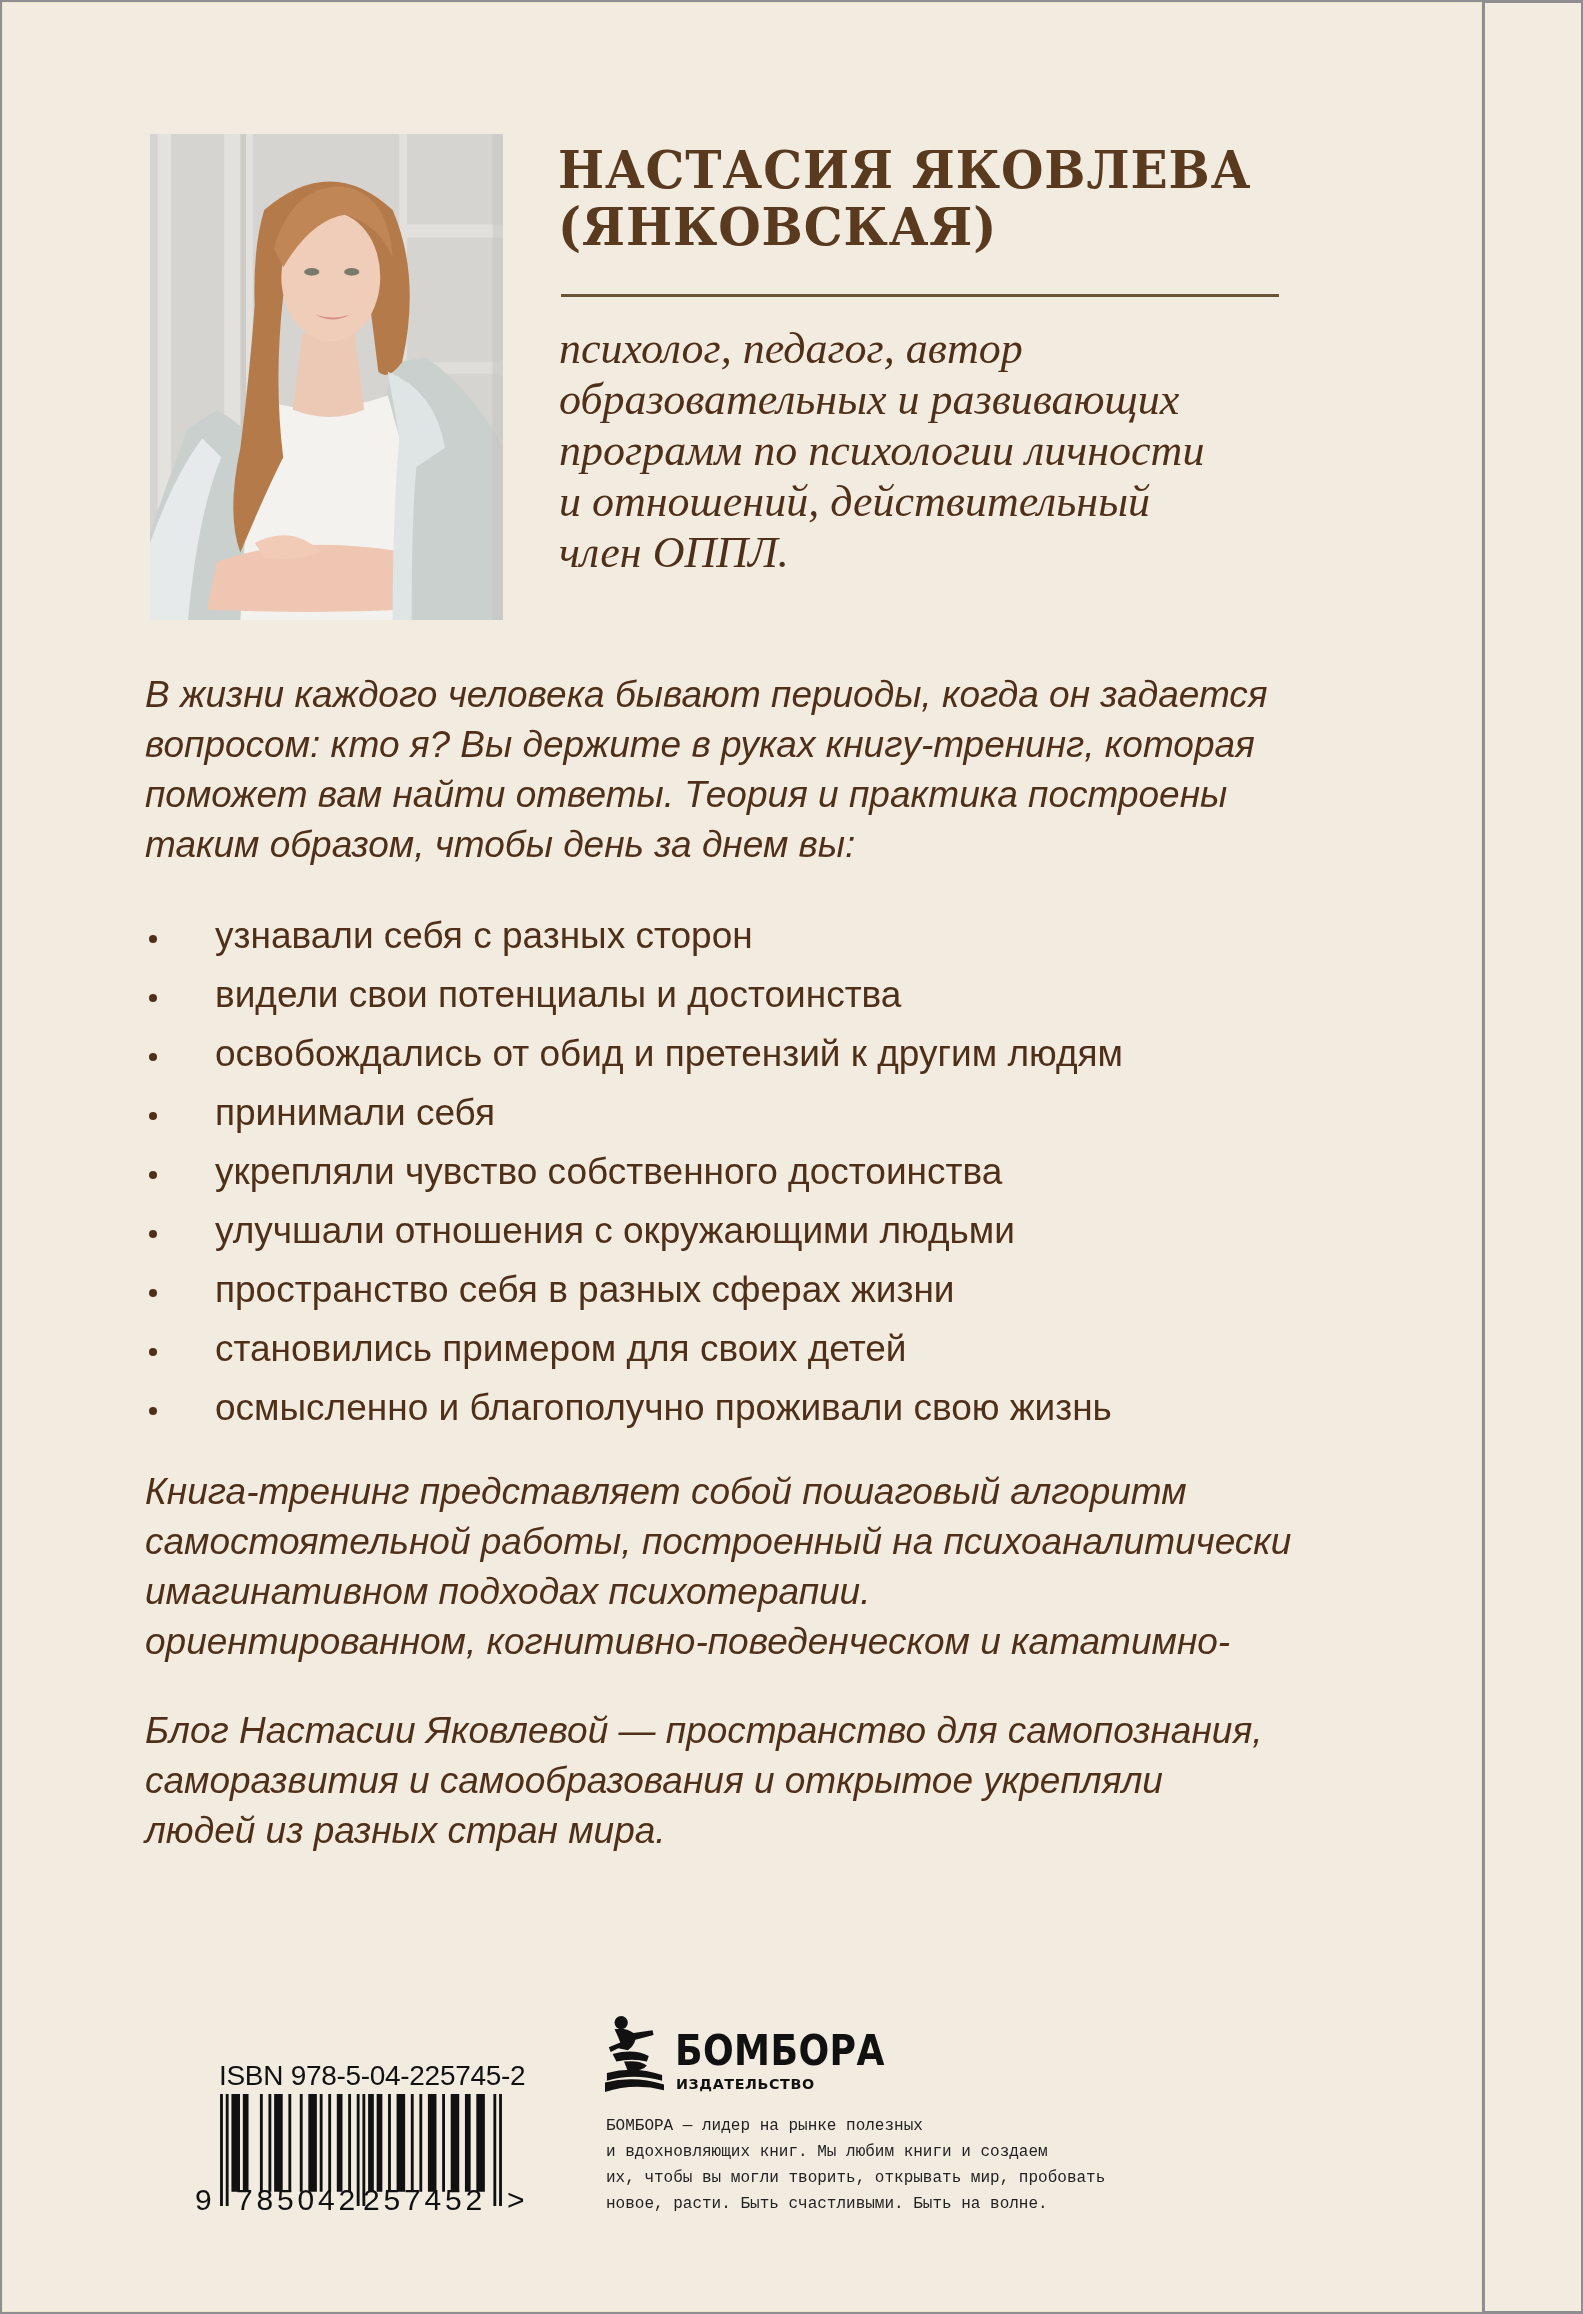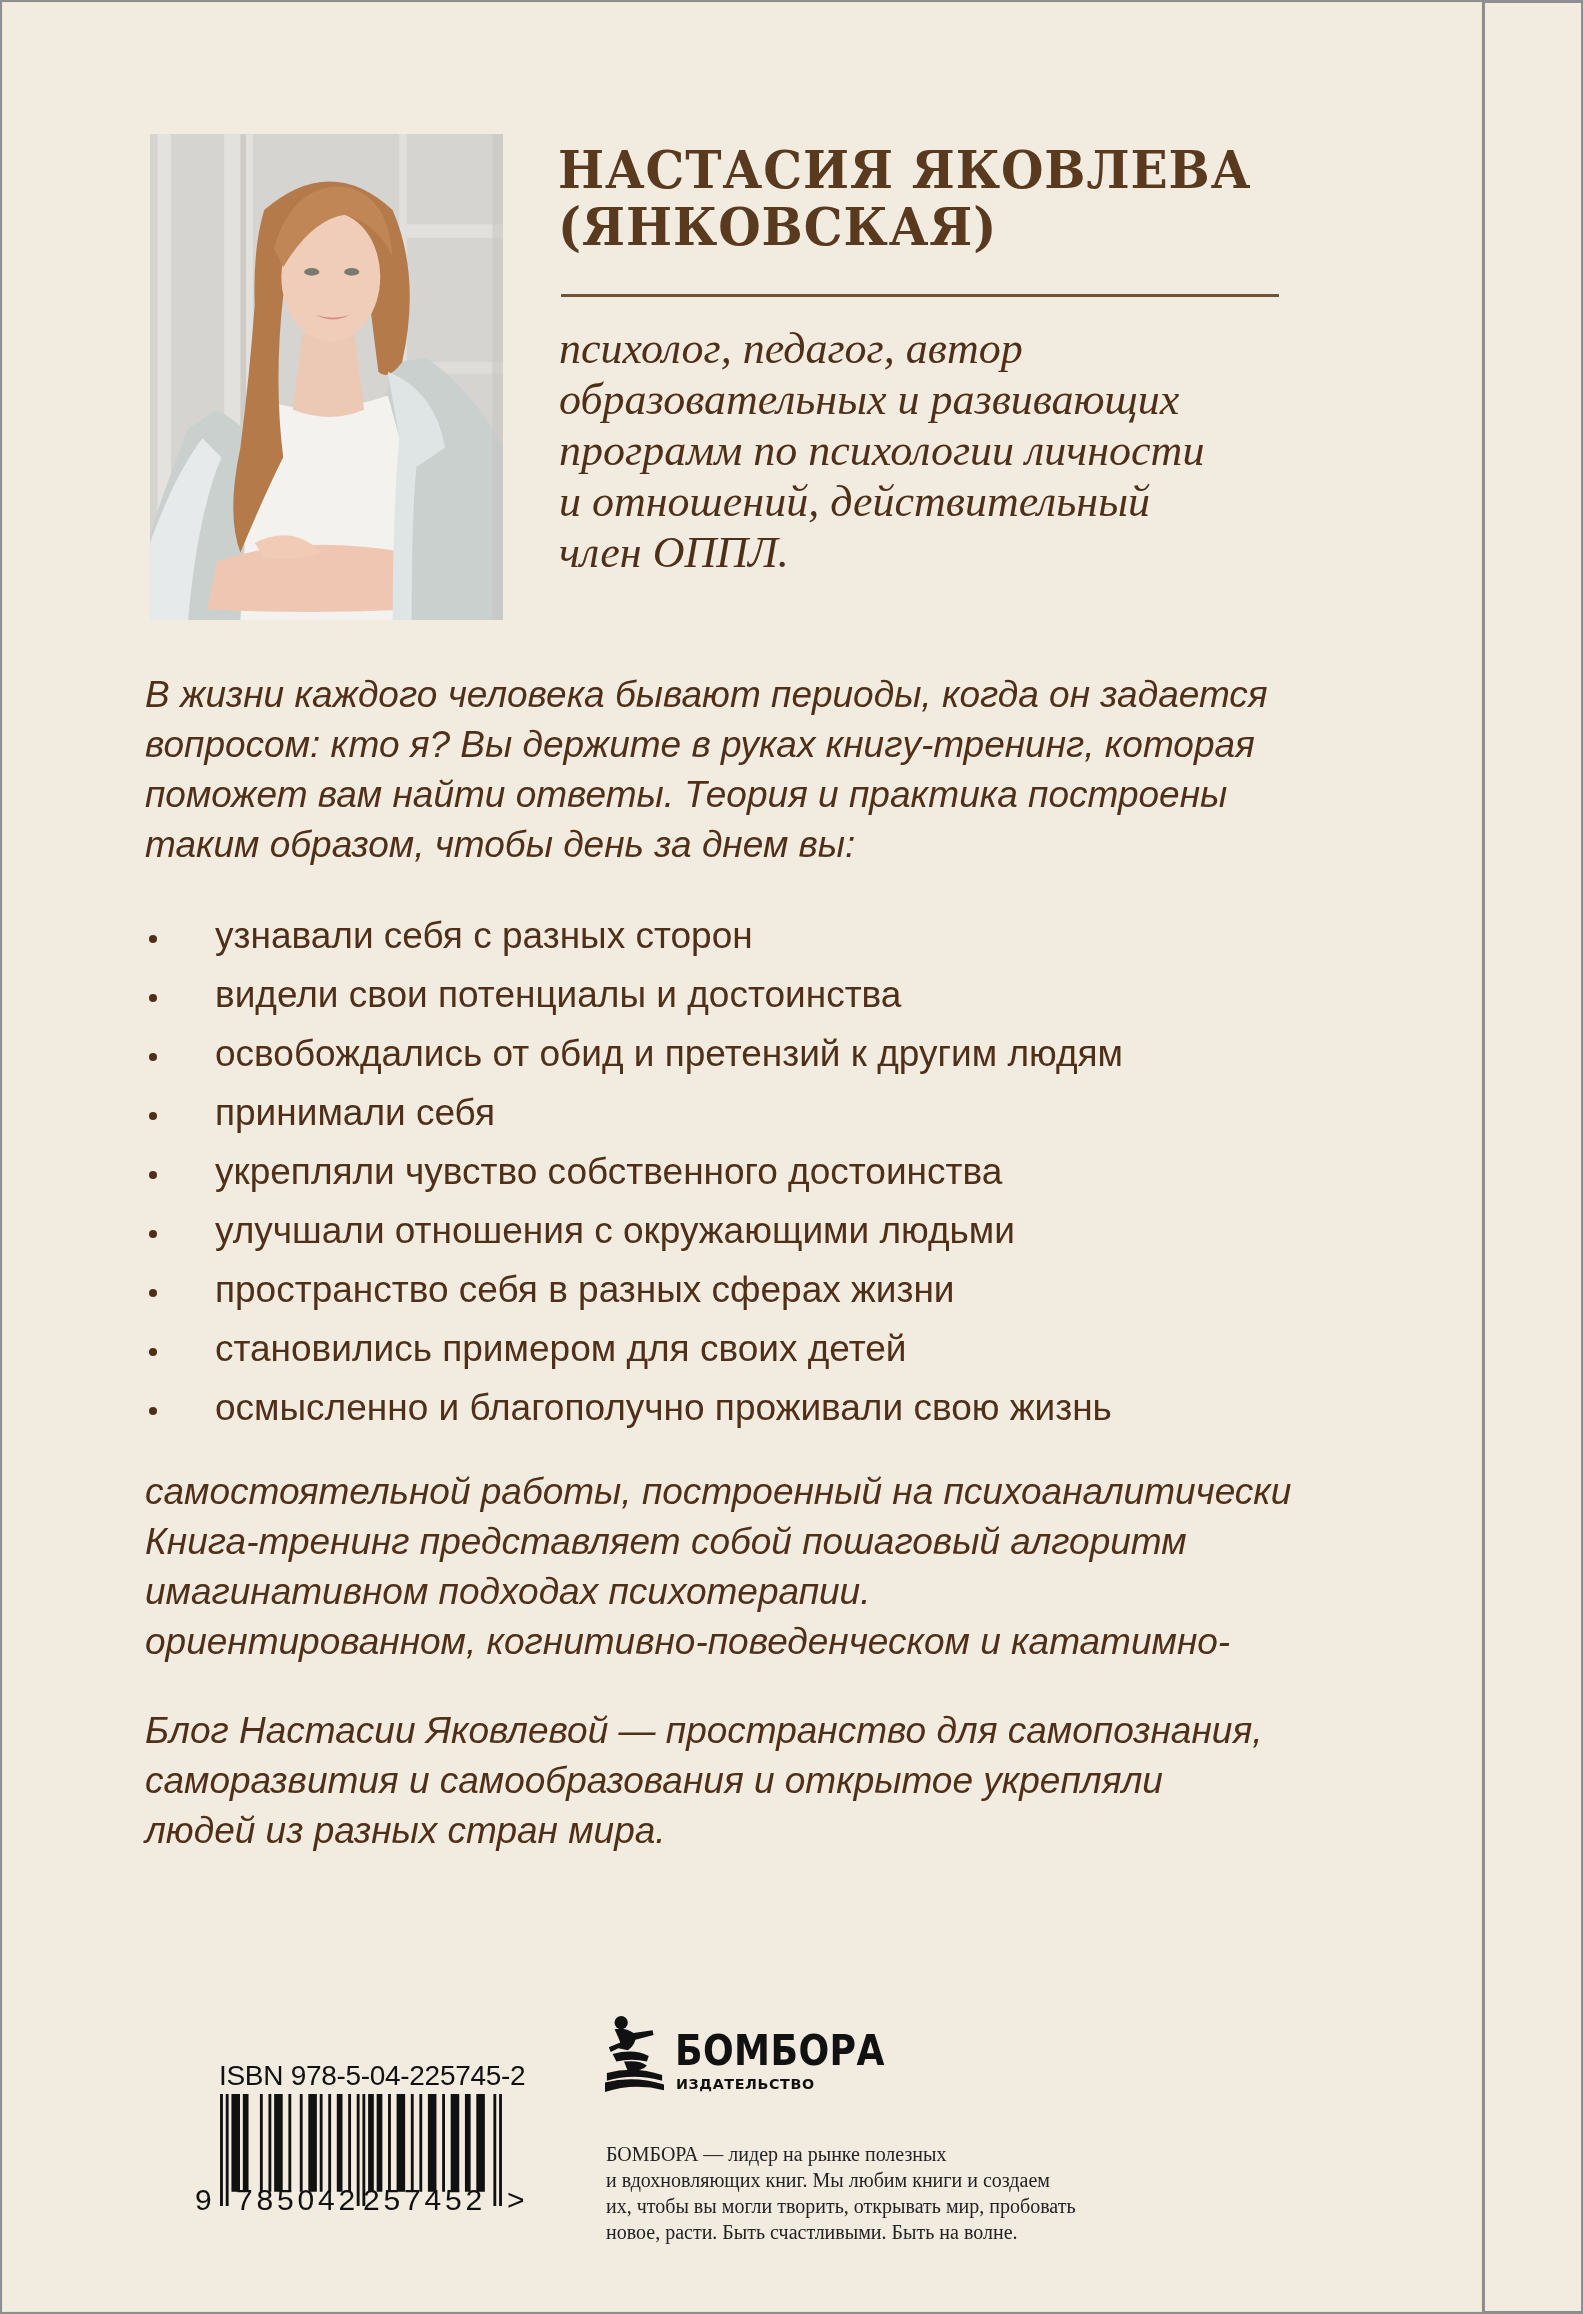--- a/index.html
+++ b/index.html
@@ -107,22 +107,22 @@
     }
     .pub-logo-sub {
       position: absolute; left: 71px; top: 63px;
       font-family: "DejaVu Sans", "Liberation Sans", sans-serif;
       font-weight: bold; font-size: 14.3px; line-height: 15px; color: #111;
       letter-spacing: 0.6px;
       text-align: center;
     }
     .pub-blurb {
       position: absolute; left: 606px; top: 2113px; width: 590px;
-      font-family: Liberation Serif, serif;
-      font-size: 20px; line-height: 26px; color: #222; margin-top: 28px;
+      font-family: Liberation Mono, monospace;
+      font-size: 16px; line-height: 26px; color: #222;
     }
     .pub-blurb div { white-space: nowrap; }
   </style>
 </head>
 <body>
 
 <div class="sheet">
   <div class="cover"></div>
   <div class="spine"></div>
 
@@ -216,22 +216,22 @@
       <span class="bullet-dot"></span>
       <span class="bullet-text">становились примером для своих детей</span>
     </div>
     <div class="bullet-row">
       <span class="bullet-dot"></span>
       <span class="bullet-text">осмысленно и благополучно проживали свою жизнь</span>
     </div>
   </div>
 
   <div class="body-text method">
+    <div>Книга-тренинг представляет собой пошаговый алгоритм</div>
     <div>самостоятельной работы, построенный на психоаналитически</div>
-    <div>Книга-тренинг представляет собой пошаговый алгоритм</div>
     <div>имагинативном подходах психотерапии.</div>
     <div>ориентированном, когнитивно-поведенческом и кататимно-</div>
   </div>
 
   <div class="body-text blog">
     <div>Блог Настасии Яковлевой — пространство для самопознания,</div>
     <div>саморазвития и самообразования и открытое укрепляли</div>
     <div>людей из разных стран мира.</div>
   </div>
 

